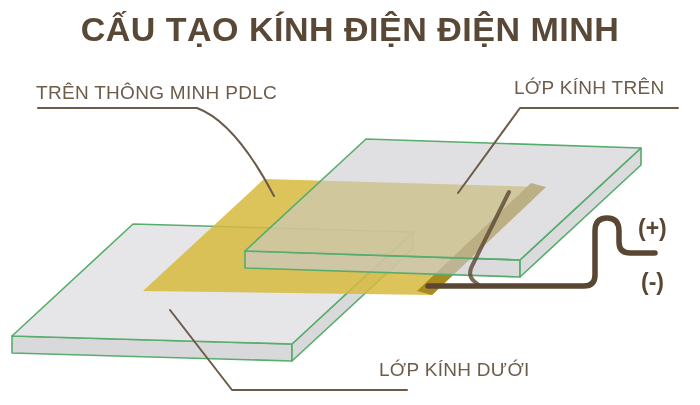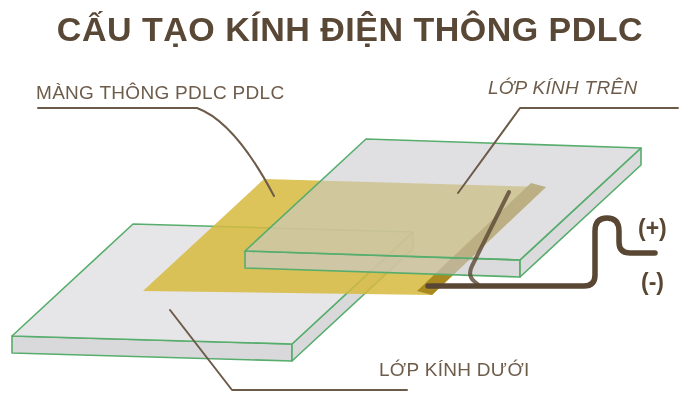--- a/index.html
+++ b/index.html
@@ -28,21 +28,21 @@
   .glass-top-side{fill:var(--glass-top-upper,#c9c9cd);fill-opacity:.66;stroke:var(--glass-edge,#57ad6c);stroke-width:1.6;stroke-linejoin:round;}
   .wire{stroke:var(--wire,#5a4733);stroke-width:5.5;fill:none;stroke-linecap:round;stroke-linejoin:round;}
   .wire-branch{stroke:var(--wire,#5a4733);stroke-width:4;fill:none;opacity:.8;stroke-linecap:round;stroke-linejoin:round;}
   .leader{stroke:var(--leader,#6d5b49);stroke-width:2;fill:none;stroke-linecap:round;stroke-linejoin:round;}
 </style>
 </head>
 <body>
 
 <div class="stage">
 
-  <div class="page-title">CẤU TẠO KÍNH ĐIỆN THÔNG PDLC</div>
+  <div class="page-title">CẤU TẠO KÍNH ĐIỆN ĐIỆN MINH</div>
 
   <svg class="diagram-svg" width="700" height="405" viewBox="0 0 700 405" xmlns="http://www.w3.org/2000/svg">
 
     <g>
       <polygon class="glass-bottom-side" points="12,336 292,344 292,361 12,353"></polygon>
       <polygon class="glass-bottom-side" points="292,344 413,232 413,249 292,361"></polygon>
       <polygon class="glass-bottom-top" points="12,336 133,224 413,232 292,344"></polygon>
     </g>
 
     <g>
@@ -57,23 +57,23 @@
     </g>
 
     <path class="wire-branch" d="M 509 192 L 472 266 Q 467 276 475 282 L 480 286"></path>
     <path class="wire" d="M 428 286 L 584 286 Q 595 286 595 275 L 595 231 Q 595 218 607 218 Q 619 218 619 231 L 619 242 Q 619 253 630 253 L 655 253"></path>
 
     <path class="leader" d="M 38 108 L 197 108 Q 235 122 274 196"></path>
     <path class="leader" d="M 678 108 L 520 108 L 458 193"></path>
     <path class="leader" d="M 170 310 L 232 390 L 407 390"></path>
   </svg>
 
-  <div class="callout" style="left:36px;top:82px;">MÀNG THÔNG PDLC PDLC</div>
+  <div class="callout" style="left:36px;top:82px;">TRÊN THÔNG MINH PDLC</div>
 
-  <div class="callout" style="left:488px;top:77px;font-style:italic;">LỚP KÍNH TRÊN</div>
+  <div class="callout" style="left:514px;top:77px;">LỚP KÍNH TRÊN</div>
 
   <div class="callout" style="left:336px;top:359px;margin-left:43px;">LỚP KÍNH DƯỚI</div>
 
   <div class="terminal" style="left:638px;top:215px;">(+)</div>
 
   <div class="terminal" style="left:641px;top:269px;">(-)</div>
 
 </div>
 
 </body></html>

